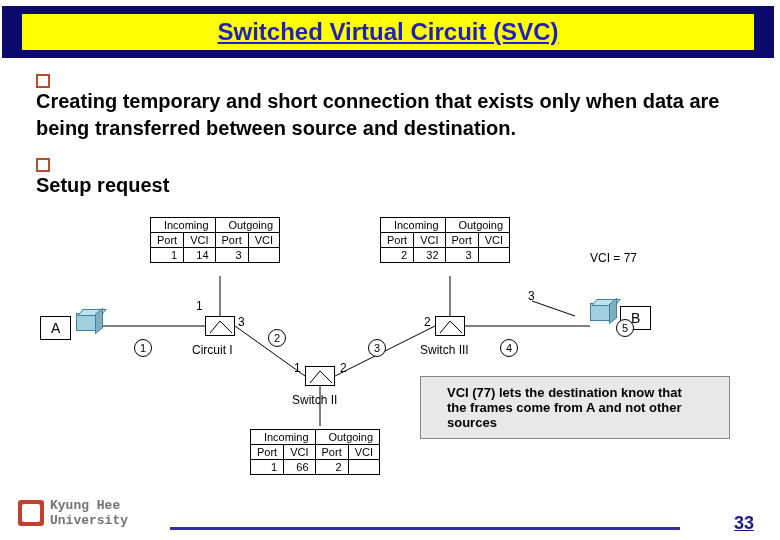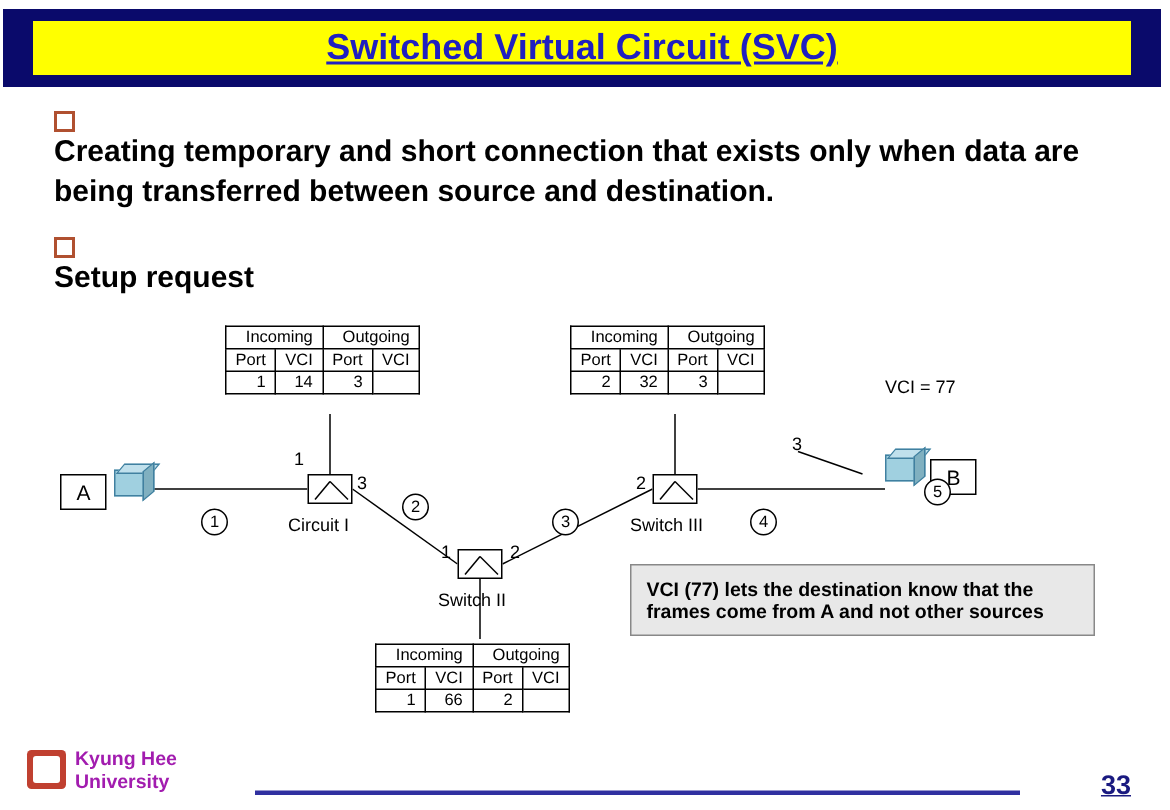--- a/index.html
+++ b/index.html
@@ -15,24 +15,24 @@
   .tbl td, .tbl th { border: 1px solid #000; padding: 1px 6px; text-align: right; font-size: 11px; font-weight: normal; }
   .tbl .hdr { font-weight: normal; }
   .node { position: absolute; border: 1px solid #000; background: #fff; font-size: 14px; text-align: center; padding: 3px 10px; }
   .box3d { position: absolute; width: 22px; height: 18px; background: #a0d0e0; border: 1px solid #4080a0; }
   .box3d::before { content:""; position:absolute; top:-5px; left:3px; width:22px; height:5px; background:#c0e0ec; border:1px solid #4080a0; transform: skewX(-40deg); }
   .box3d::after { content:""; position:absolute; top:-3px; right:-6px; width:6px; height:18px; background:#80b0c0; border:1px solid #4080a0; transform: skewY(-40deg); }
   .switch { position: absolute; width: 30px; height: 20px; background: #fff; border: 1px solid #000; }
   .switch svg { width:100%; height:100%; }
   .lbl { position: absolute; font-size: 12px; }
   .circ { position:absolute; width:18px; height:18px; border-radius:50%; border:1px solid #000; background:#fff; font-size:11px; text-align:center; line-height:16px; }
-  .note { position: absolute; background: #e8e8e8; border: 1px solid #888; padding: 8px 10px; font-size: 13px; font-weight: bold; width: 310px; }
+  .note { position: absolute; background: #e8e8e8; border: 1px solid #888; padding: 8px 26px; font-size: 13px; font-weight: bold; width: 310px; }
   .footer { position: absolute; bottom: 10px; left: 0; right: 0; }
   .footer-line { height: 3px; background: #3030a0; margin: 0 100px 0 170px; }
-  .uni { position: absolute; left: 50px; bottom: 12px; font-size: 13px; font-weight: bold; color: #a21caf; }
+  .uni { position: absolute; left: 50px; bottom: 12px; font-size: 13px; font-weight: bold; color: #737373; font-family: Liberation Mono, monospace; }
   .logo { position: absolute; left: 18px; bottom: 14px; width: 26px; height: 26px; background: #c04030; border-radius: 3px; }
   .logo::after { content:""; position:absolute; top:4px; left:4px; width:18px; height:18px; background:#fff; border-radius:2px; }
   .pnum { position: absolute; right: 26px; bottom: 6px; font-size: 18px; font-weight: bold; color: #1a1a80; text-decoration: underline; }
   line { stroke:#000; stroke-width:1; }
 </style>
 </head>
 <body>
 
 <div class="title-bar">
   <h1>Switched Virtual Circuit (SVC)</h1>

